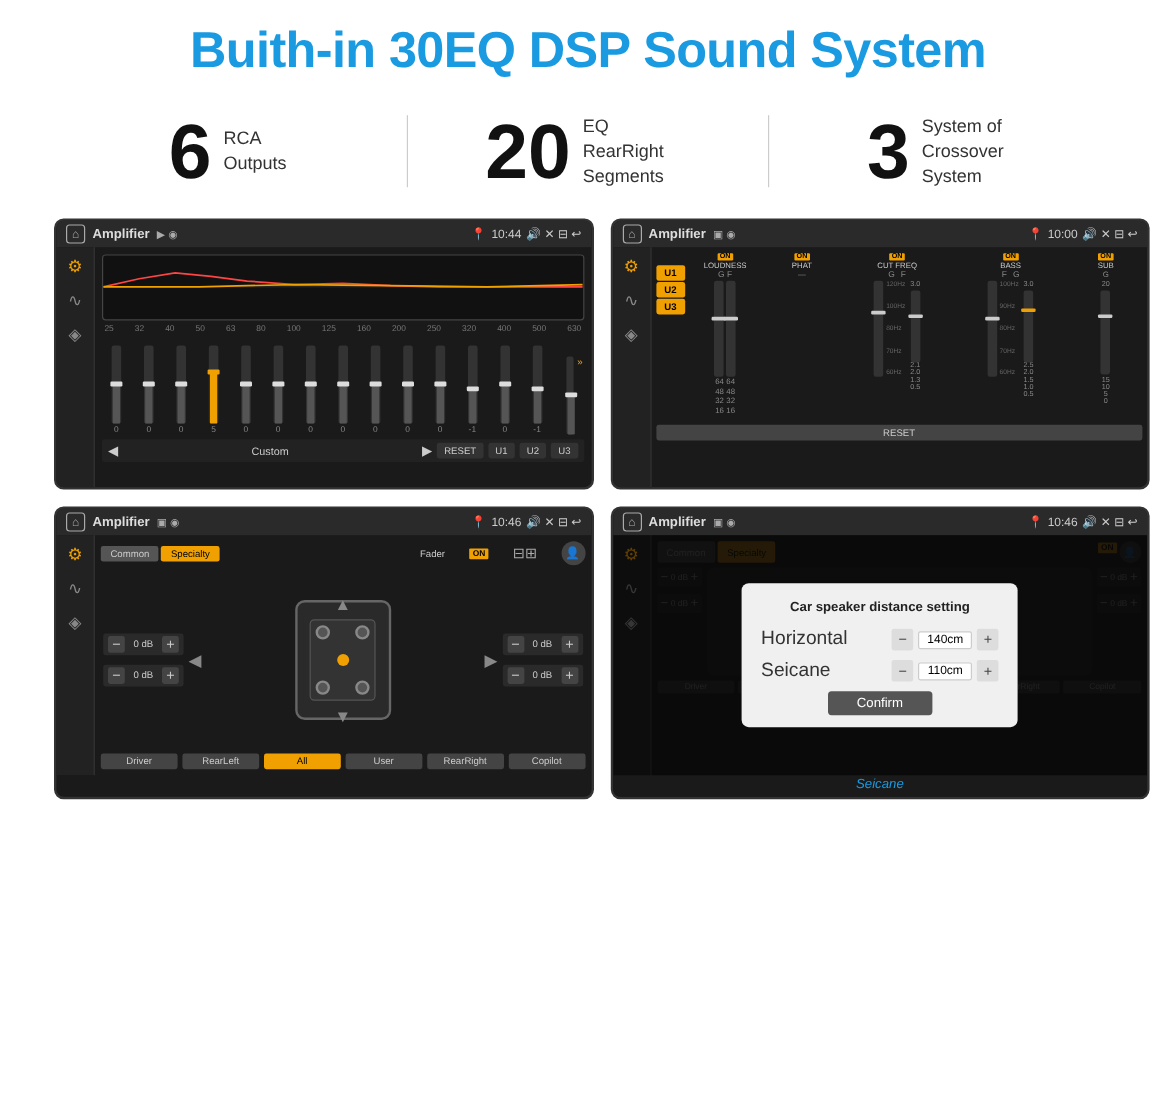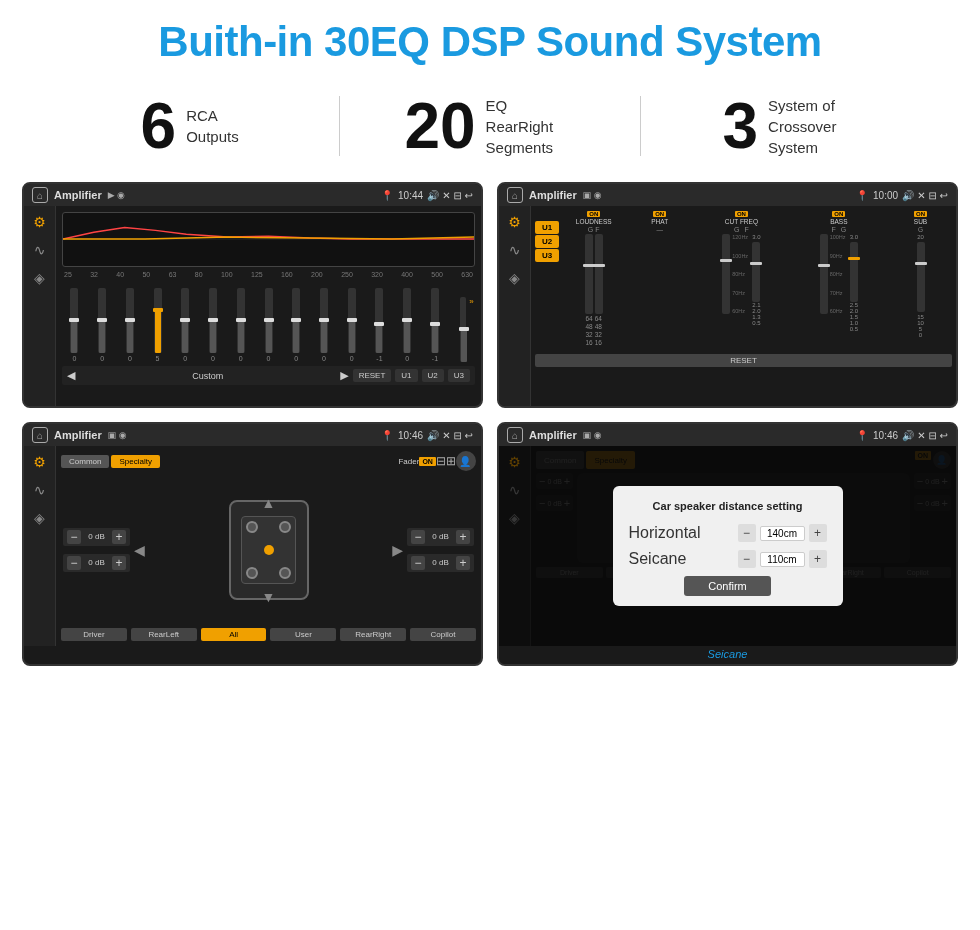--- a/index.html
+++ b/index.html
@@ -55,20 +55,21 @@
       height: 60px;
       background: #ccc;
     }
 
     
     .screens-grid {
       display: grid;
       grid-template-columns: 1fr 1fr;
       gap: 14px;
       padding: 10px 22px 10px;
+      margin-left: 23px;
     }
 
     
     .screen {
       background: #1a1a1a;
       border-radius: 8px;
       overflow: hidden;
       border: 2px solid #333;
     }
 
@@ -294,21 +295,21 @@
     }
     .fader-tab.inactive {
       background: #555;
       color: #ccc;
     }
     .fader-label {
       color: #ccc;
       font-size: 8px;
       display: flex;
       align-items: center;
-      gap: 0;
+      gap: 20px;
     }
     .db-control {
       display: flex;
       align-items: center;
       gap: 3px;
       background: #2a2a2a;
       padding: 2px 4px;
       border-radius: 2px;
     }
     .db-btn {

